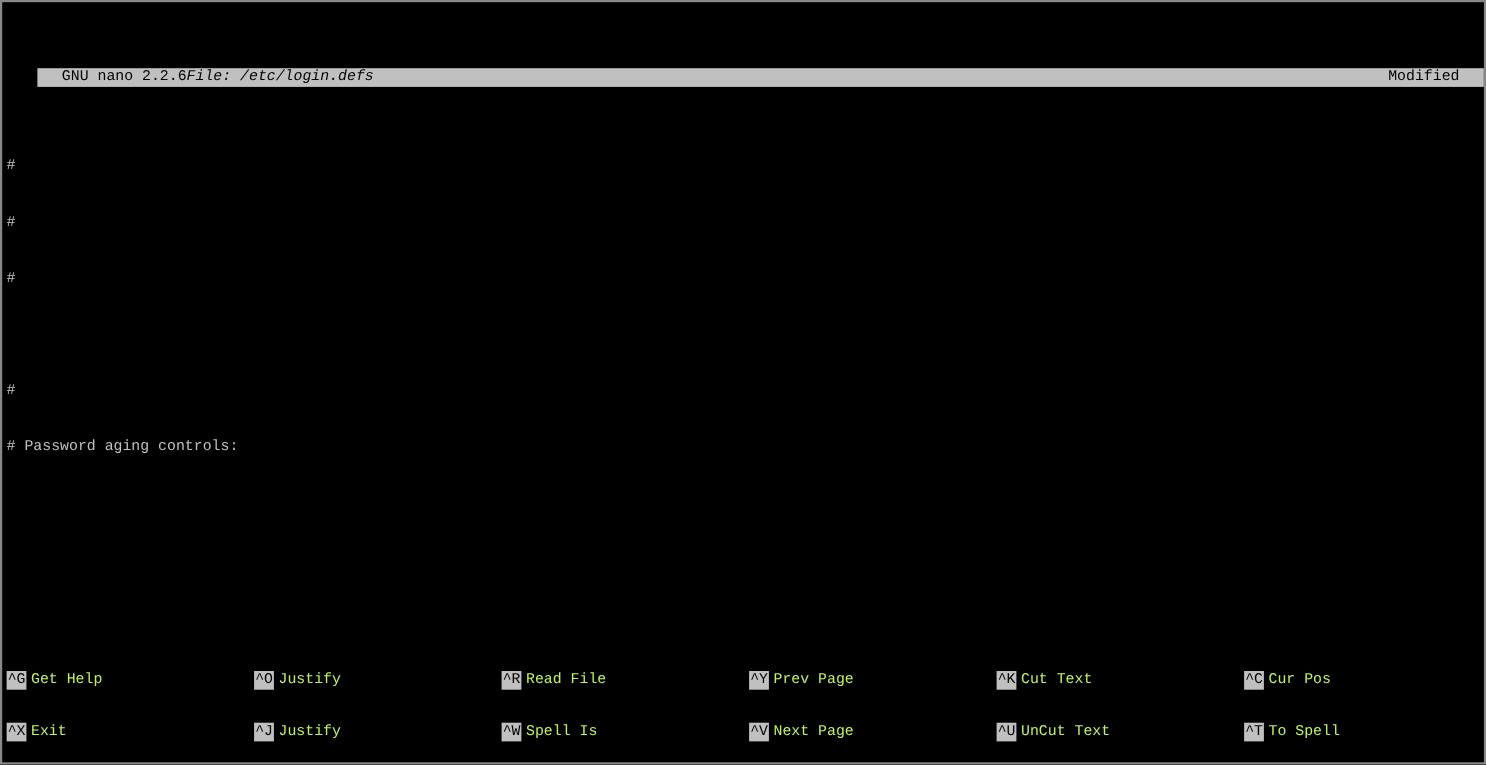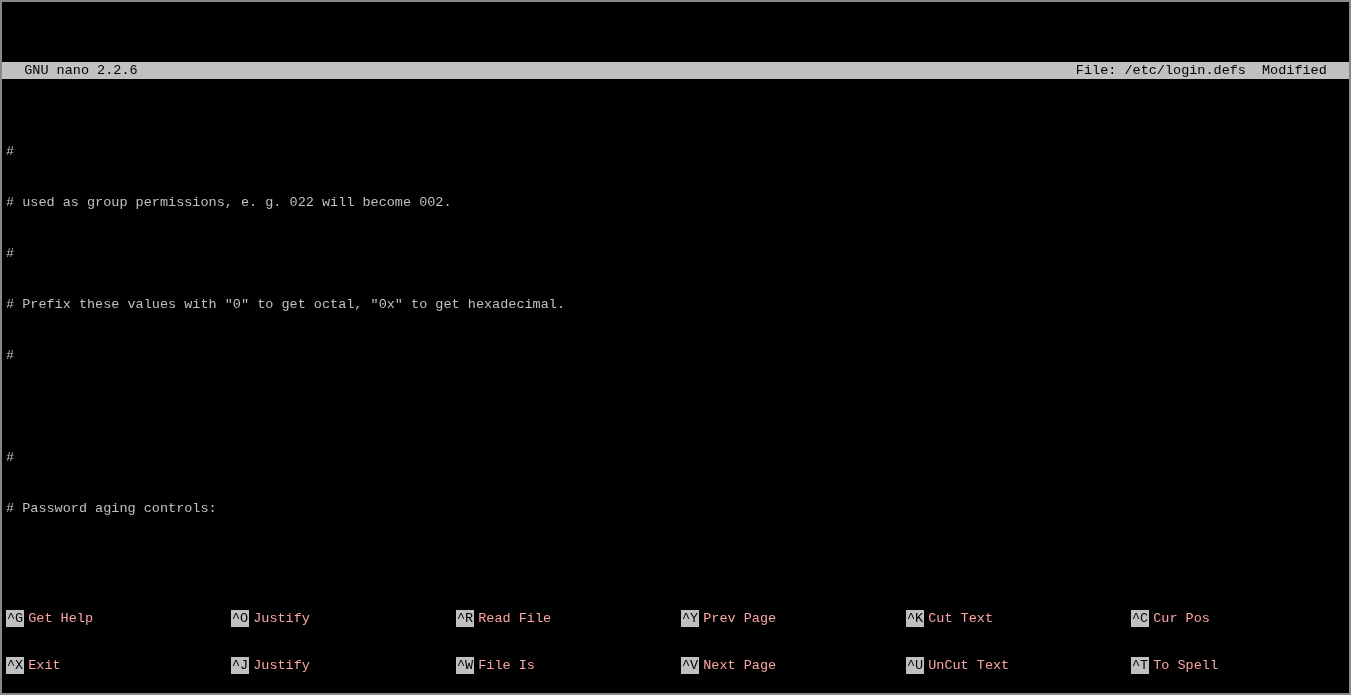--- a/index.html
+++ b/index.html
@@ -19,27 +19,29 @@
       border: 2px solid #888;
       white-space: pre;
     }
     .header {
       background: #c0c0c0;
       color: #000;
       display: flex;
       padding: 0 6px;
       line-height: 17px;
       height: 17px;
+      margin-left: 32px;
     }
     .header-left {
       flex: 0 0 auto;
     }
     .header-center {
       flex: 1;
-      text-align: right;
+      text-align: left;
+      font-style: italic;
     }
     .header-right {
       flex: 0 0 auto;
       padding-left: 16px;
     }
     .content {
       padding: 0 4px;
       line-height: 17px;
     }
     .line {
@@ -62,39 +64,37 @@
       flex: 0 0 225px;
       display: flex;
     }
     .key {
       background: #c0c0c0;
       color: #000;
       padding: 0 1px;
       margin-right: 4px;
     }
     .label {
-      color: #fca5a5;
+      color: #bef264;
     }
   </style>
 </head>
 <body>
 
 
 
 <div class="header">
   <span class="header-left">  GNU nano 2.2.6</span>
   <span class="header-center">File: /etc/login.defs</span>
   <span class="header-right">Modified  </span>
 </div>
 
 <div class="content">
   <div class="line">#</div>
-  <div class="line"># used as group permissions, e. g. 022 will become 002.</div>
   <div class="line">#</div>
-  <div class="line"># Prefix these values with "0" to get octal, "0x" to get hexadecimal.</div>
   <div class="line">#</div>
   <div class="line"></div>
   <div class="line">#</div>
   <div class="line"># Password aging controls:</div>
   
   
   
   
   
   
@@ -124,21 +124,21 @@
     <div class="shortcut"><span class="key">^G</span><span class="label">Get Help</span></div>
     <div class="shortcut"><span class="key">^O</span><span class="label">Justify</span></div>
     <div class="shortcut"><span class="key">^R</span><span class="label">Read File</span></div>
     <div class="shortcut"><span class="key">^Y</span><span class="label">Prev Page</span></div>
     <div class="shortcut"><span class="key">^K</span><span class="label">Cut Text</span></div>
     <div class="shortcut"><span class="key">^C</span><span class="label">Cur Pos</span></div>
   </div>
   <div class="footer-row">
     <div class="shortcut"><span class="key">^X</span><span class="label">Exit</span></div>
     <div class="shortcut"><span class="key">^J</span><span class="label">Justify</span></div>
-    <div class="shortcut"><span class="key">^W</span><span class="label">File Is</span></div>
+    <div class="shortcut"><span class="key">^W</span><span class="label">Spell Is</span></div>
     <div class="shortcut"><span class="key">^V</span><span class="label">Next Page</span></div>
     <div class="shortcut"><span class="key">^U</span><span class="label">UnCut Text</span></div>
     <div class="shortcut"><span class="key">^T</span><span class="label">To Spell</span></div>
   </div>
 </div>
 
 
 
 
 </body></html>

